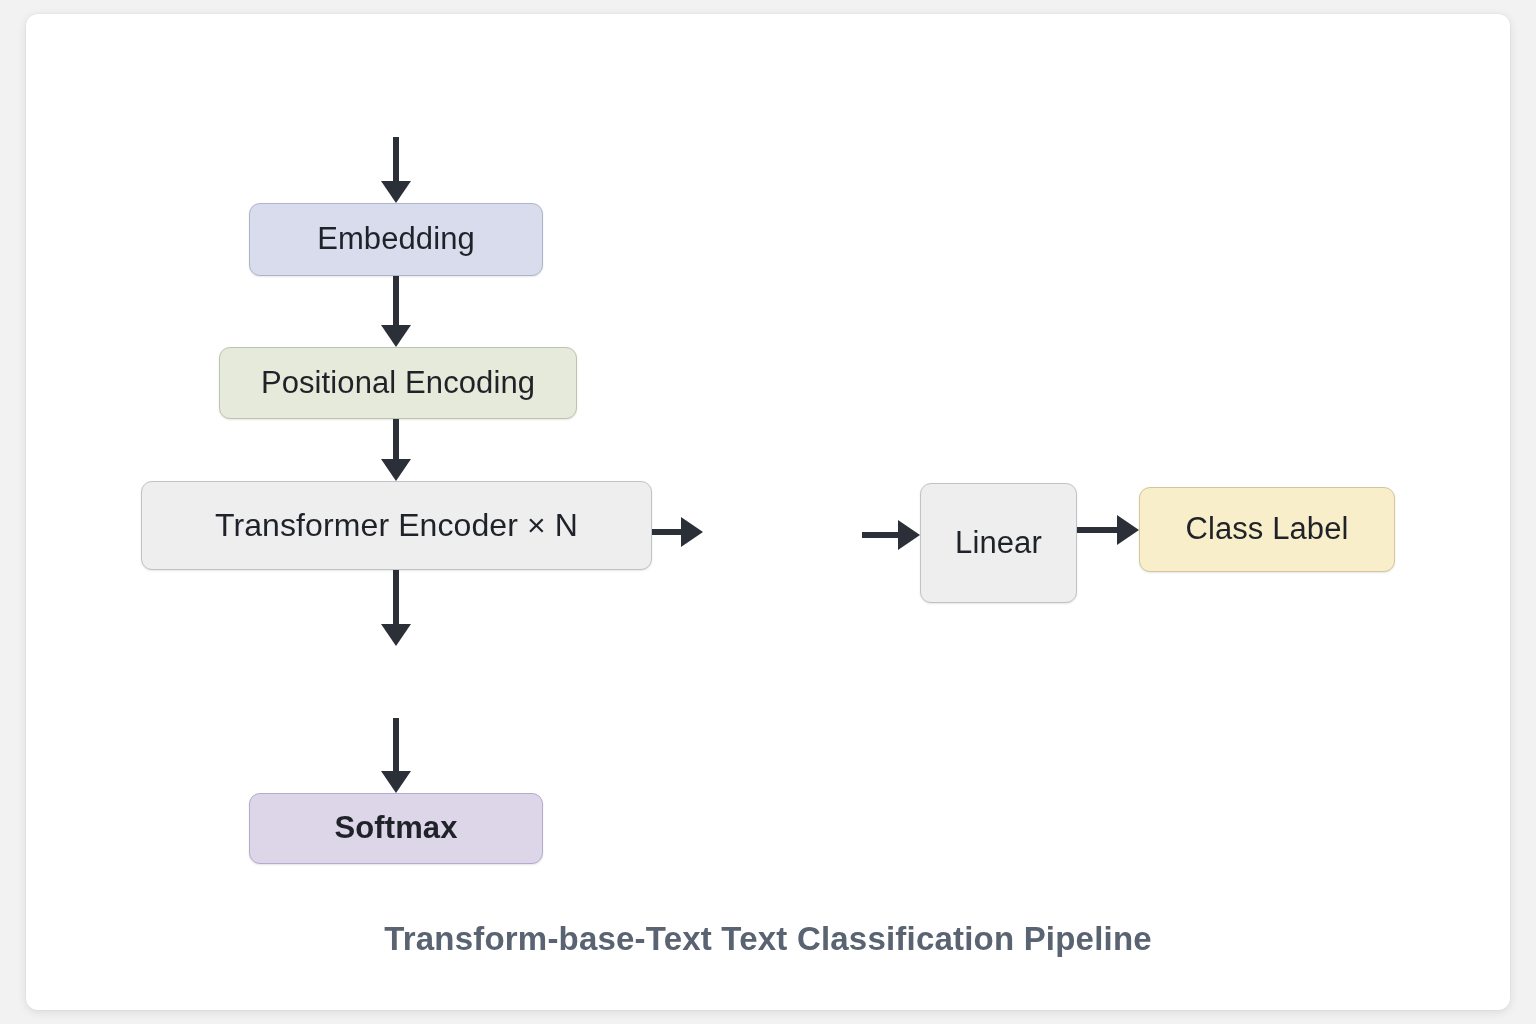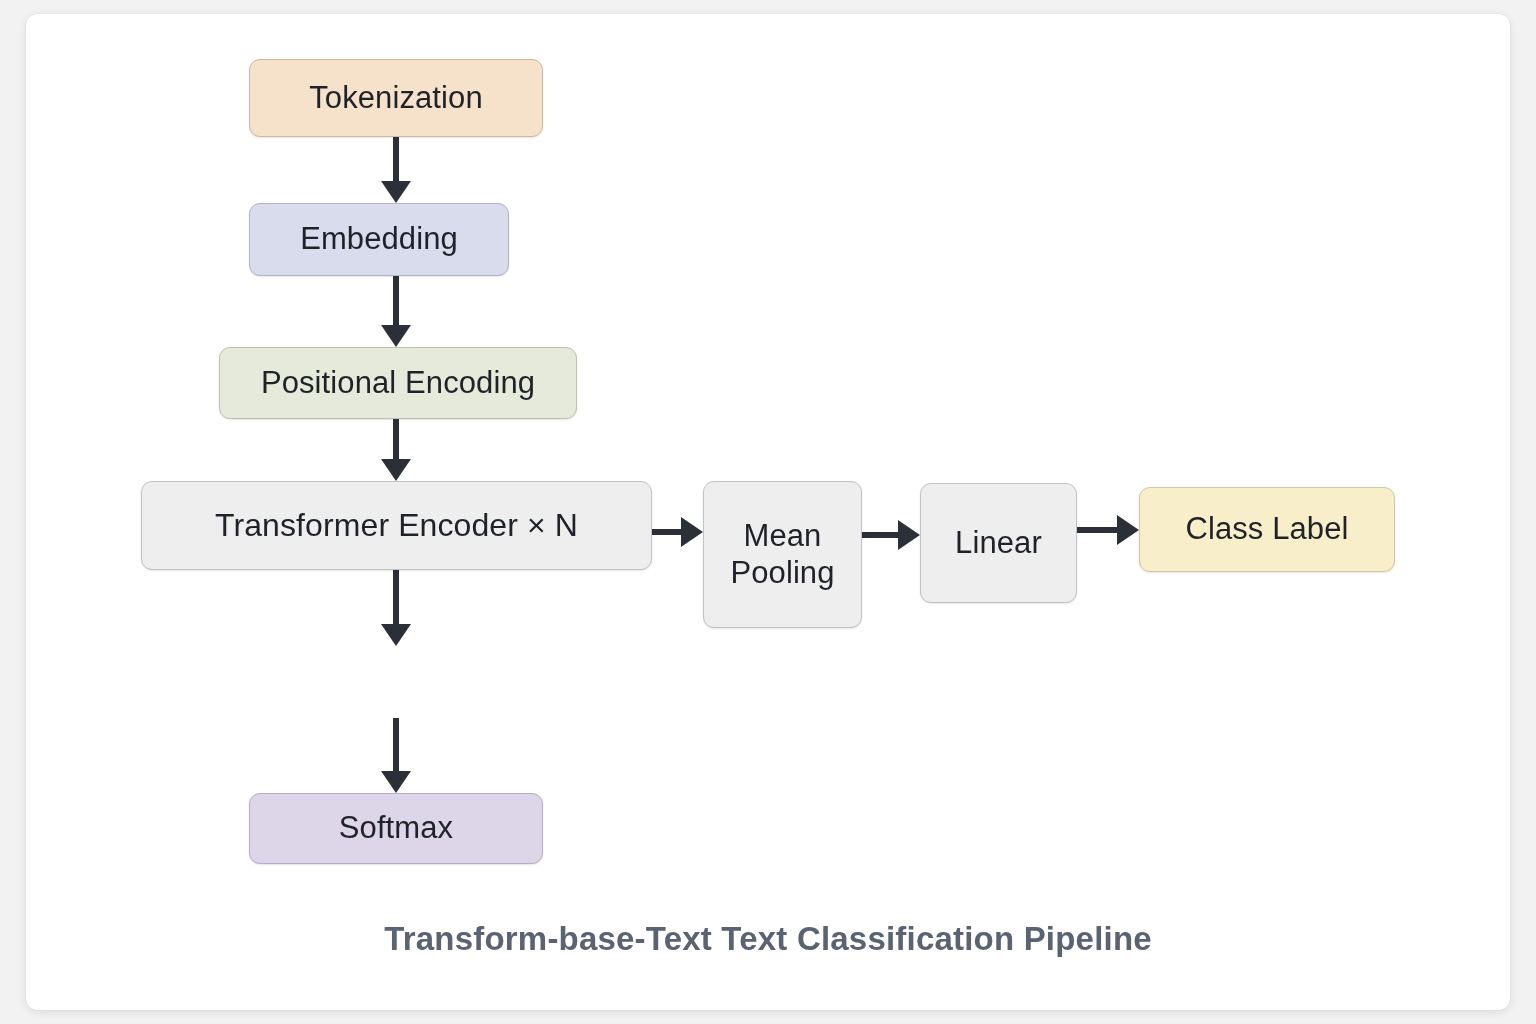--- a/index.html
+++ b/index.html
@@ -46,26 +46,26 @@
     letter-spacing: 0.1px;
     box-shadow: 0 1px 2px rgba(0,0,0,0.10);
     padding: 0 10px;
   }
 
   
   .fill-peach   { background: #f6e2ca; border-color: #cfb89f; }
   .fill-blue    { background: #d8dcec; border-color: #aeb4cb; }
   .fill-green   { background: #e5eada; border-color: #bdc4ad; }
   .fill-gray    { background: #eeeeee; border-color: #bfc3c9; text-align: center; }
-  .fill-purple  { background: #ddd5e8; border-color: #b4accc; }
+  .fill-purple  { background: #ddd5e8; border-color: #b4accc; font-weight: bold; }
   .fill-cream   { background: #f8eec9; border-color: #d3c69a; }
 
   
   #node-tokenization       { left:249px;  top:59px;  width:294px; height:78px; }
-  #node-embedding          { left:249px;  top:203px; width:260px; height:73px; }
+  #node-embedding          { left:249px;  top:203px; width:294px; height:73px; }
   #node-positional         { left:219px;  top:347px; width:358px; height:72px; }
   #node-encoder            { left:141px;  top:481px; width:511px; height:89px; font-size:32px; }
   #node-meanpool-right     { left:703px;  top:481px; width:159px; height:147px; }
   #node-linear             { left:920px;  top:483px; width:157px; height:120px; }
   #node-classlabel         { left:1139px; top:487px; width:256px; height:85px; }
   #node-meanpool-bottom    { left:249px;  top:646px; width:294px; height:72px; }
   #node-softmax            { left:249px;  top:793px; width:294px; height:71px; }
 
   .node-label { display: block; }
 
@@ -133,23 +133,20 @@
     letter-spacing: 0.2px;
   }
 </style>
 </head>
 <body>
 
 <div id="canvas-card"></div>
 
 <div id="diagram">
 
-  <div class="node fill-peach" id="node-tokenization">
-    <span class="node-label">Tokenization</span>
-  </div>
 
   <div class="arrow" id="arrow-tok-emb">
     <div class="arrow-shaft-v" style="height:46px;"></div>
     <div class="arrow-head-v"></div>
   </div>
 
   <div class="node fill-blue" id="node-embedding">
     <span class="node-label">Embedding</span>
   </div>
 
@@ -184,26 +181,20 @@
 
   <div class="node fill-purple" id="node-softmax">
     <span class="node-label">Softmax</span>
   </div>
 
   <div class="arrow" id="arrow-enc-mp-right">
     <div class="arrow-shaft-h" style="width:31px;"></div>
     <div class="arrow-head-h"></div>
   </div>
 
-  <div class="node fill-gray" id="node-meanpool-right">
-    <div>
-      <span class="node-label">Mean</span>
-      <span class="node-label">Pooling</span>
-    </div>
-  </div>
 
   <div class="arrow" id="arrow-mp-linear">
     <div class="arrow-shaft-h" style="width:38px;"></div>
     <div class="arrow-head-h"></div>
   </div>
 
   <div class="node fill-gray" id="node-linear">
     <span class="node-label">Linear</span>
   </div>
 

